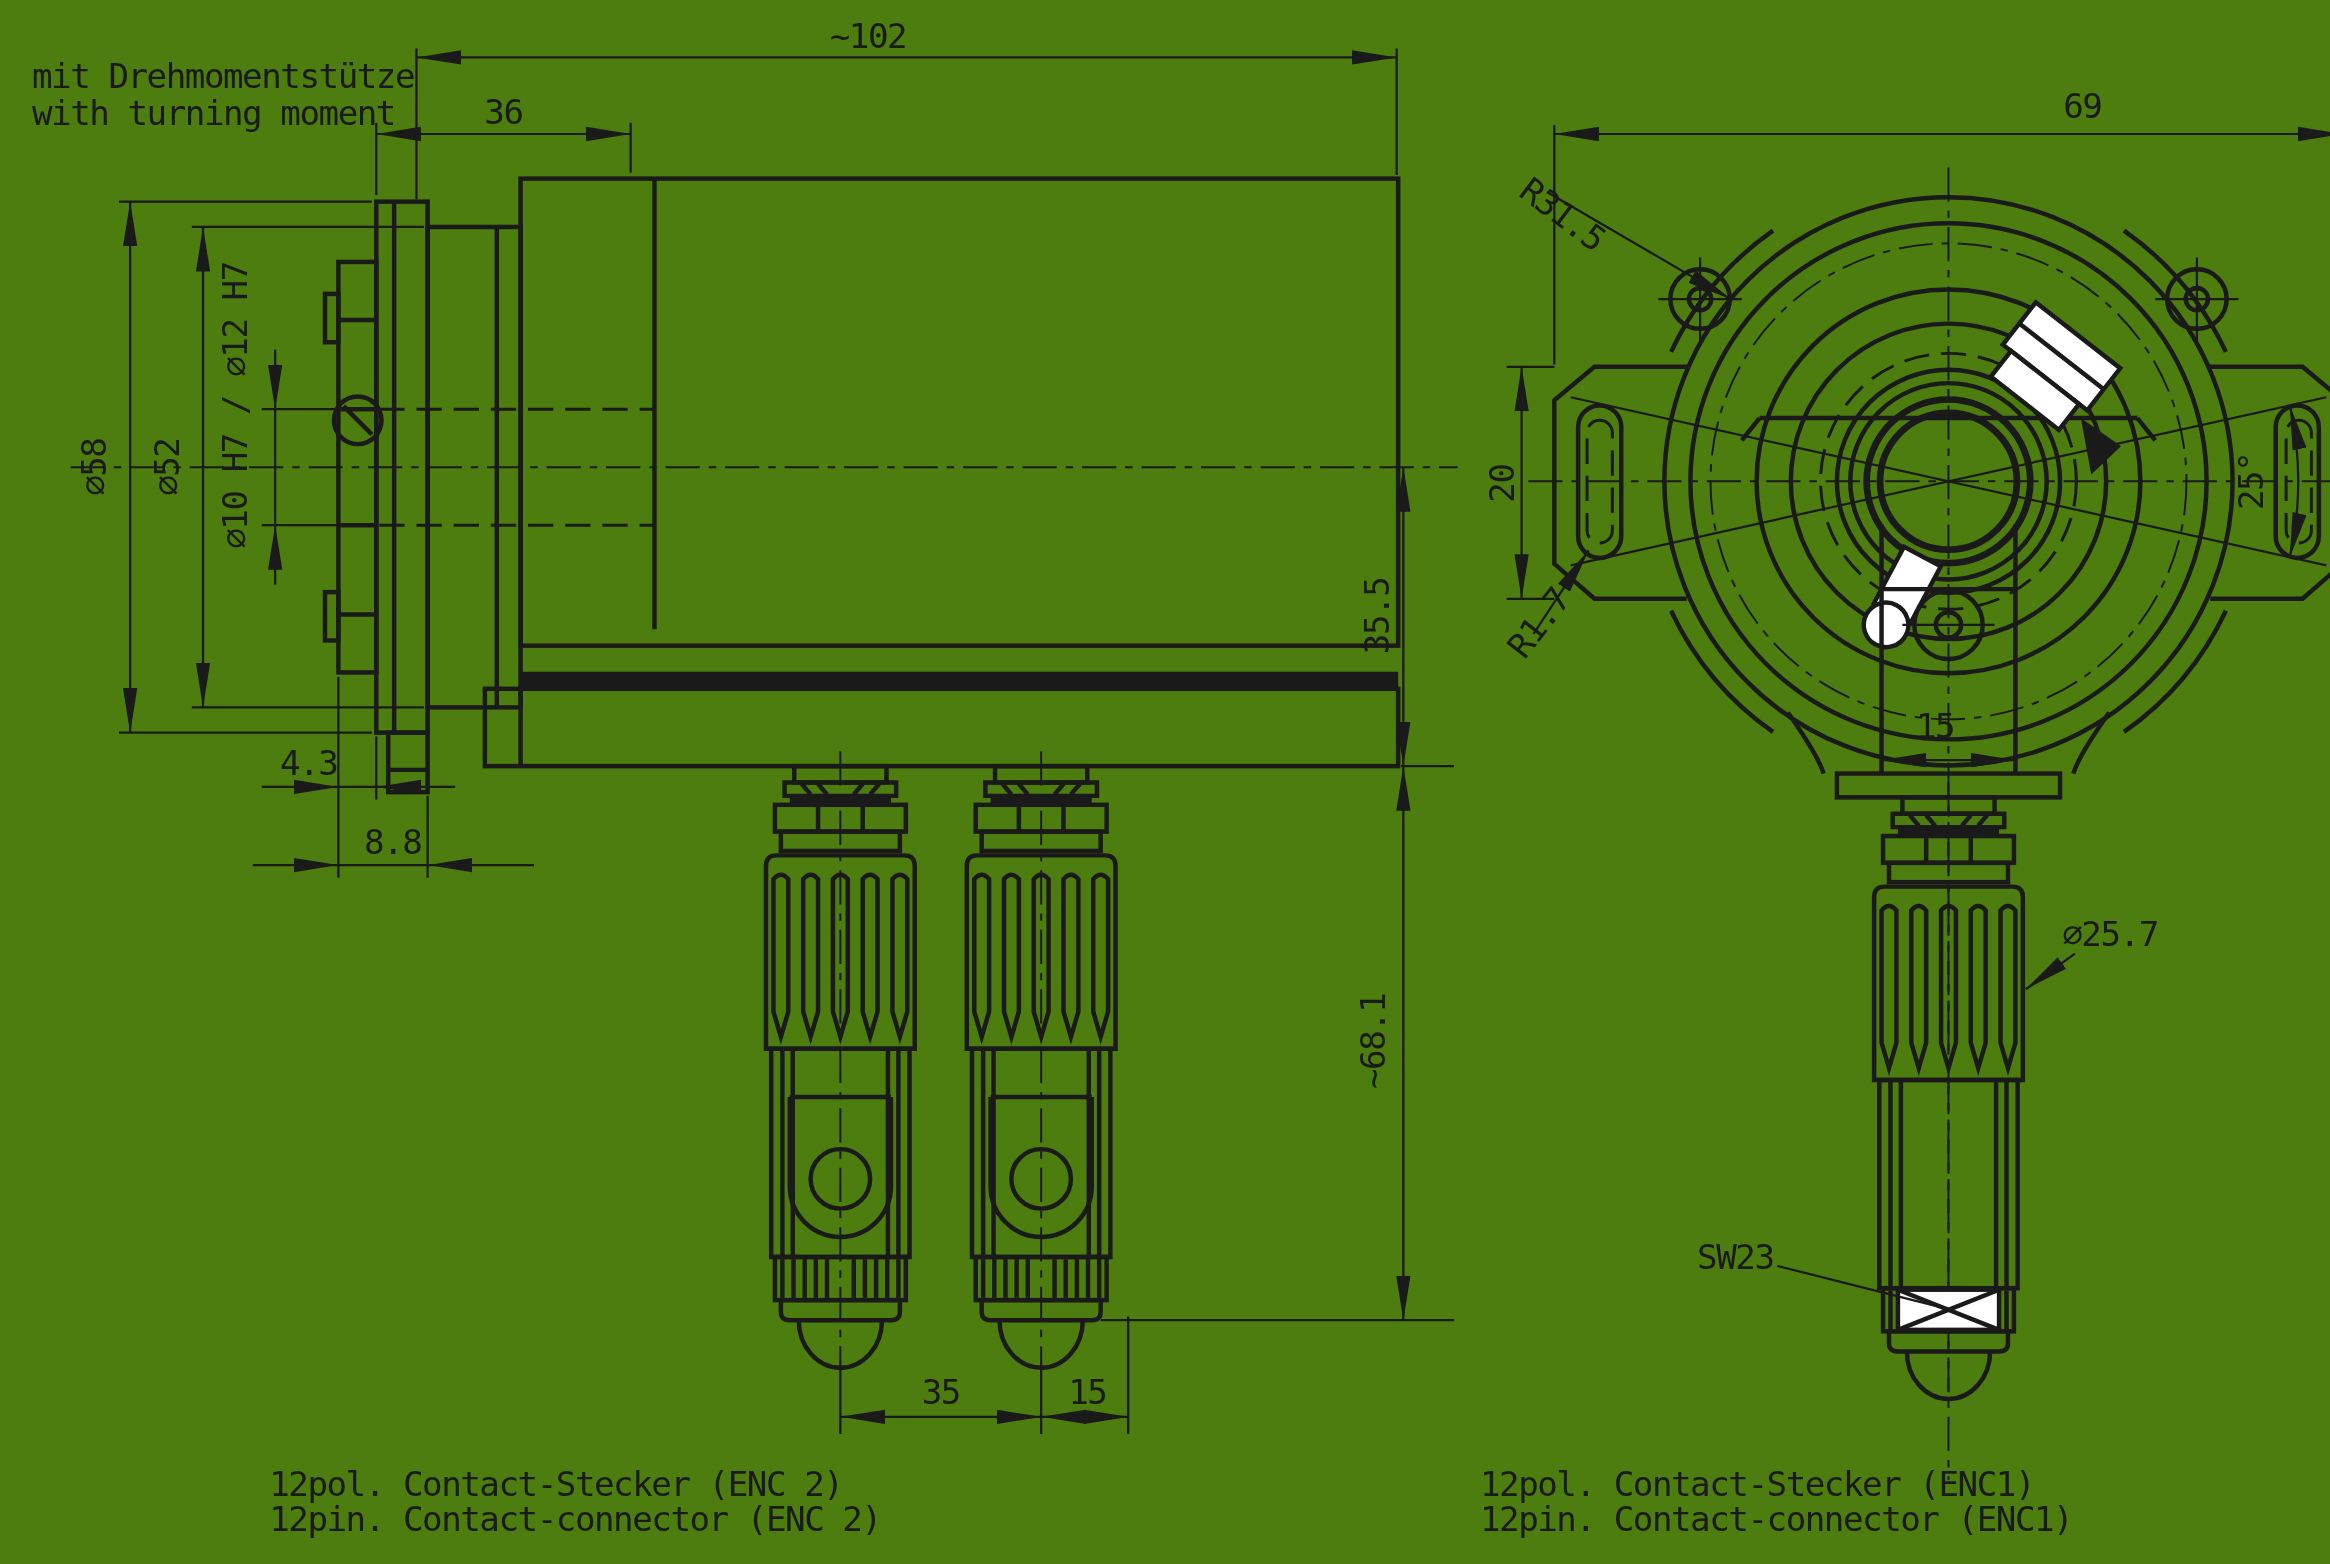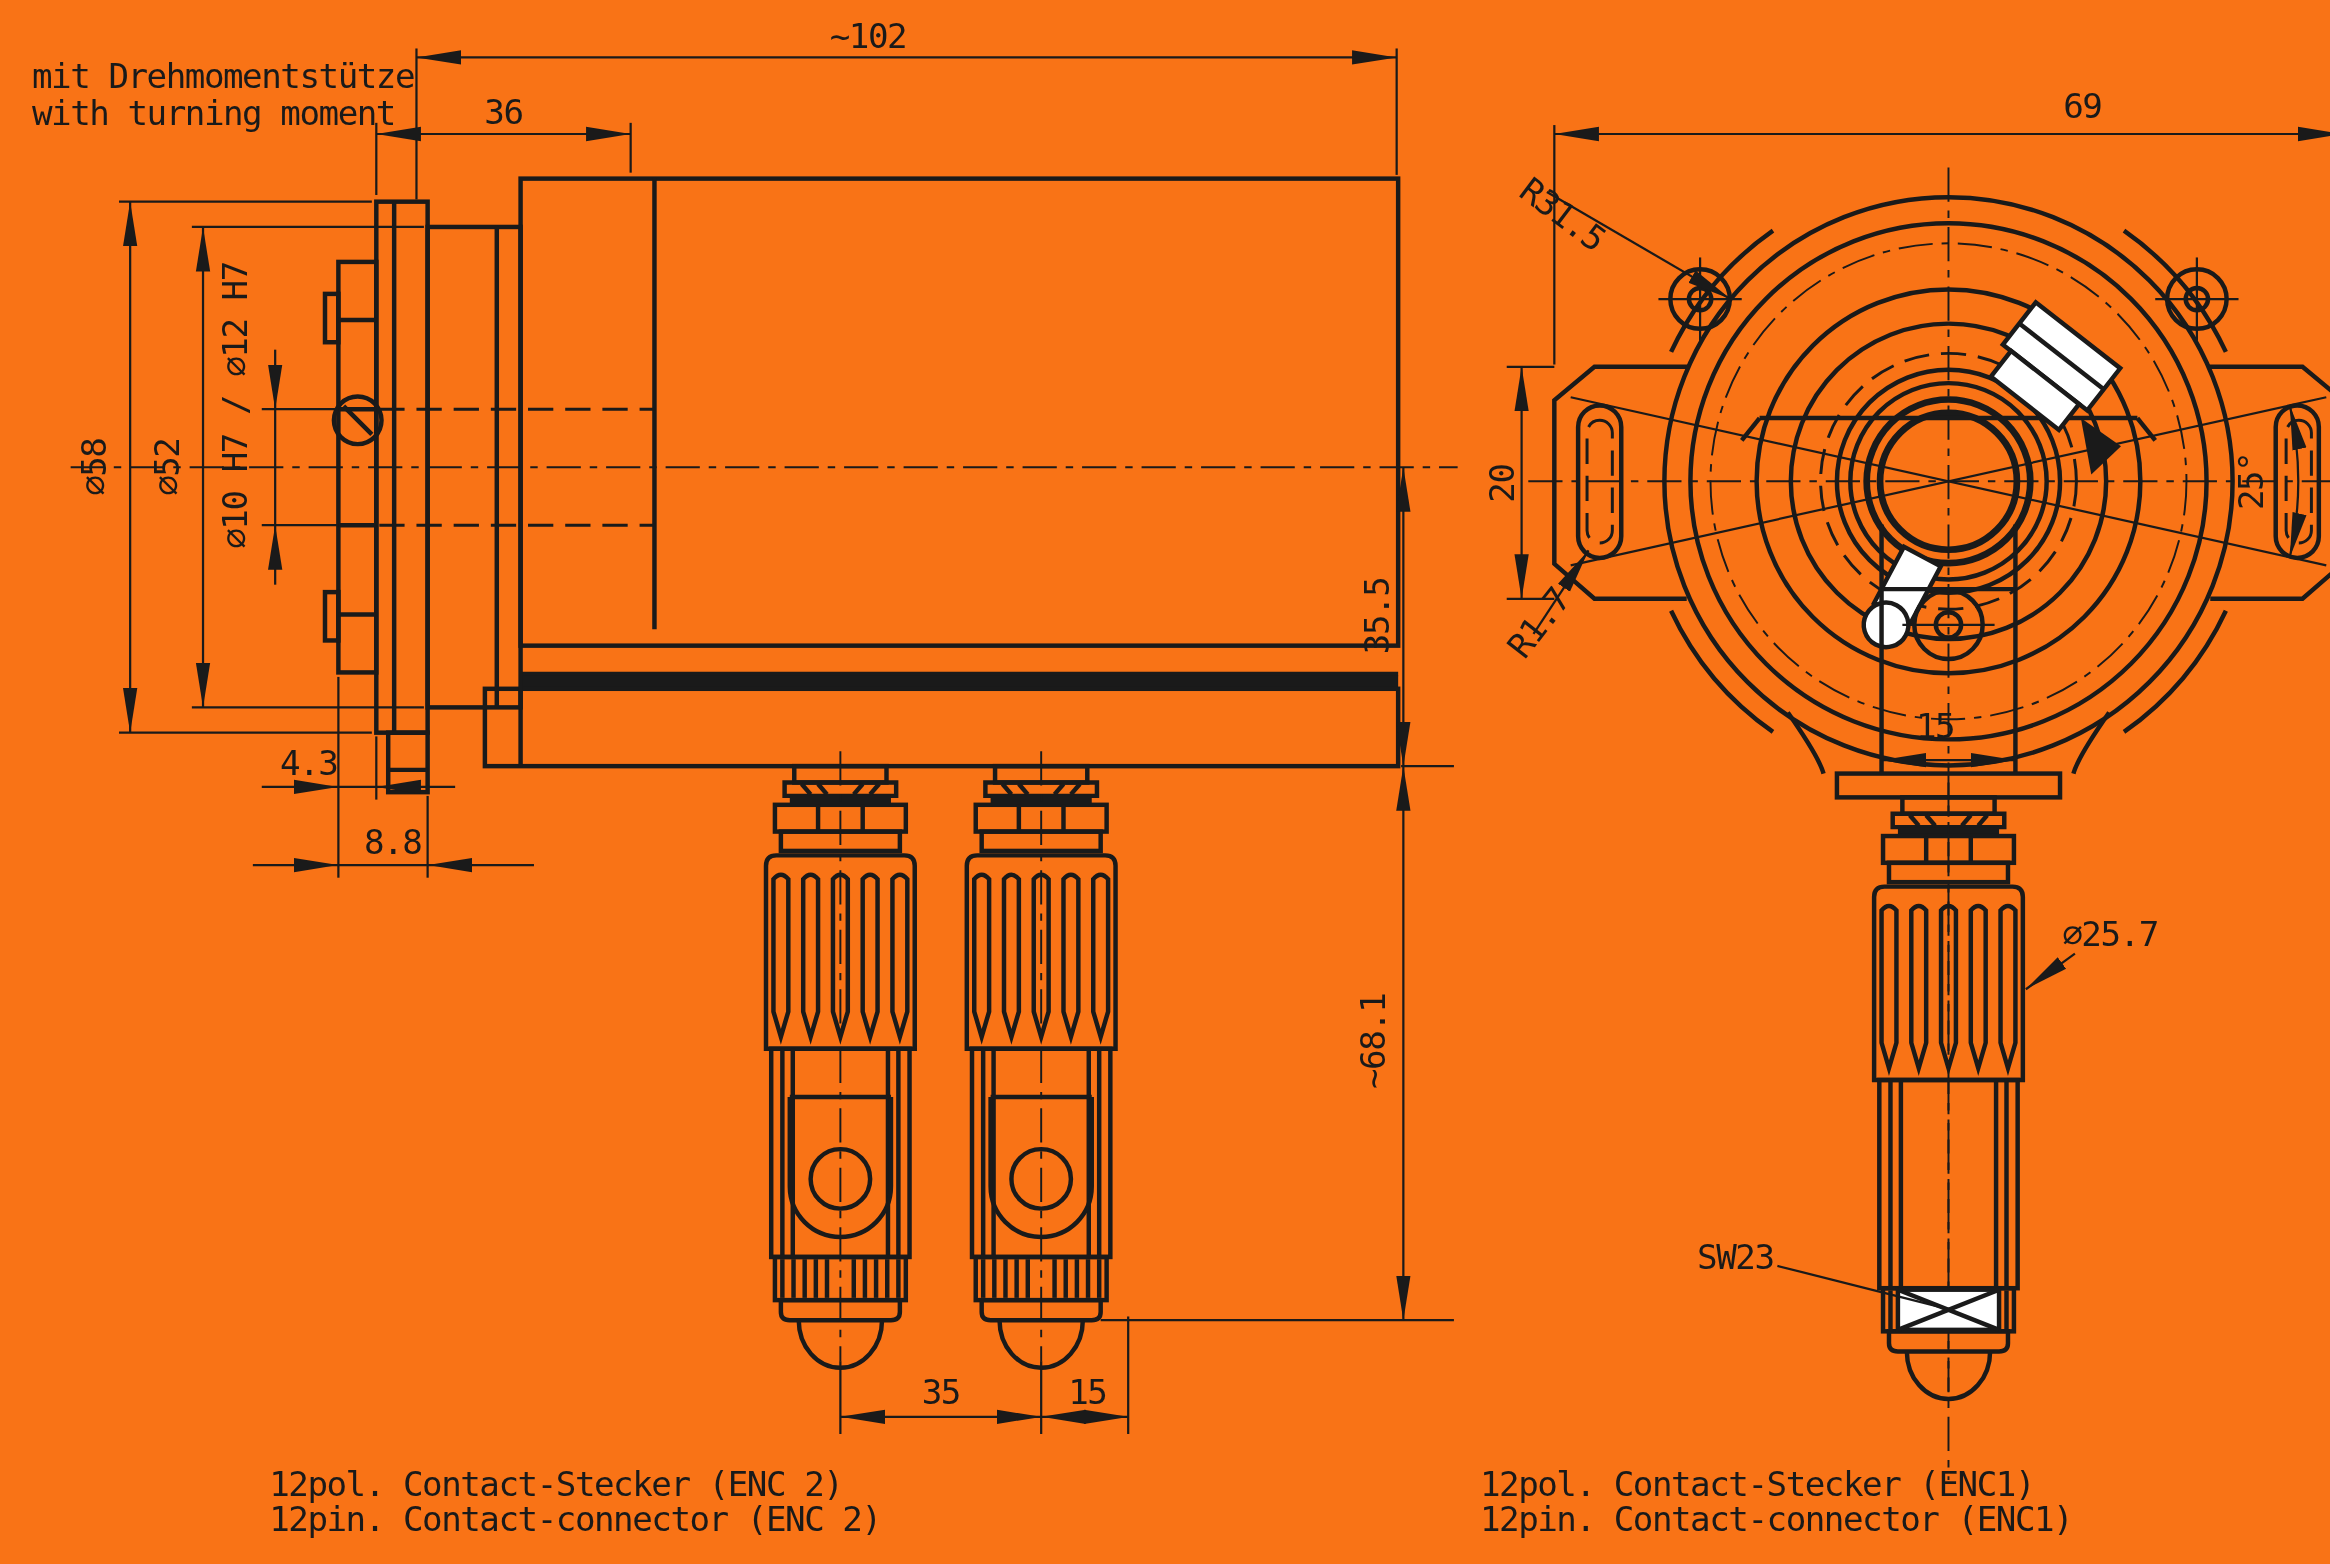--- a/index.html
+++ b/index.html
@@ -1,16 +1,16 @@
 <!DOCTYPE html>
 <html style="font-size:12px"><head>
 <meta charset="utf-8">
 <style>
   html,body{margin:0;padding:0;background:#fff;}
-  #stage{position:relative;width:2330px;height:1565px;background:#f97316;overflow:hidden;}
+  #stage{position:relative;width:2330px;height:1565px;background:#4d7c0f;overflow:hidden;}
   svg{position:absolute;left:0;top:0;}
   .ol{stroke:#1a1a1a;stroke-width:6;fill:none;stroke-linecap:butt;stroke-linejoin:miter;}
   .thk{stroke:#1a1a1a;stroke-width:9;fill:none;}
   .thin{stroke:#1a1a1a;stroke-width:3;fill:none;}
   .cl{stroke:#1a1a1a;stroke-width:2.6;fill:none;stroke-dasharray:46 12 10 12;}
   .hid{stroke:#1a1a1a;stroke-width:4;fill:none;stroke-dasharray:34 16;}
   .blk{fill:#1a1a1a;stroke:none;}
   text{fill:#1a1a1a;font-family:"DejaVu Sans Mono",monospace;font-size:46px;letter-spacing:-2px;}
   .mid{text-anchor:middle;}
 </style>

